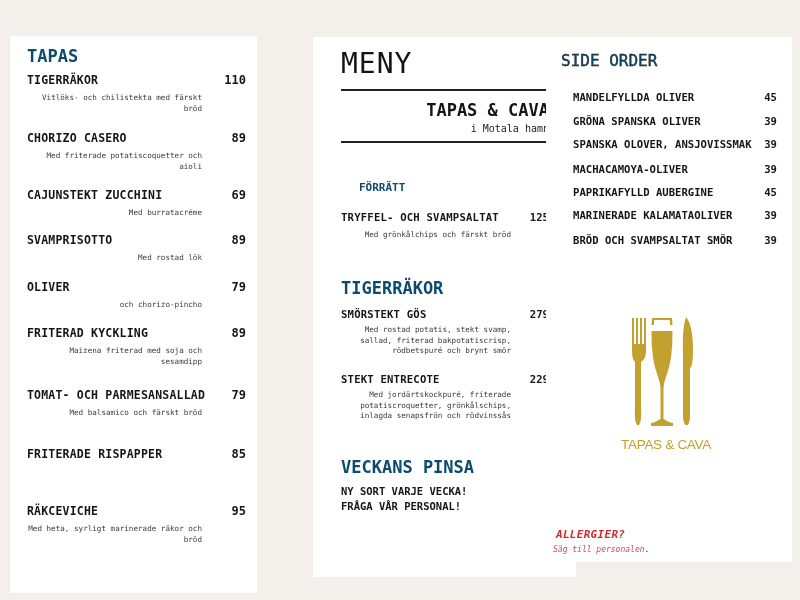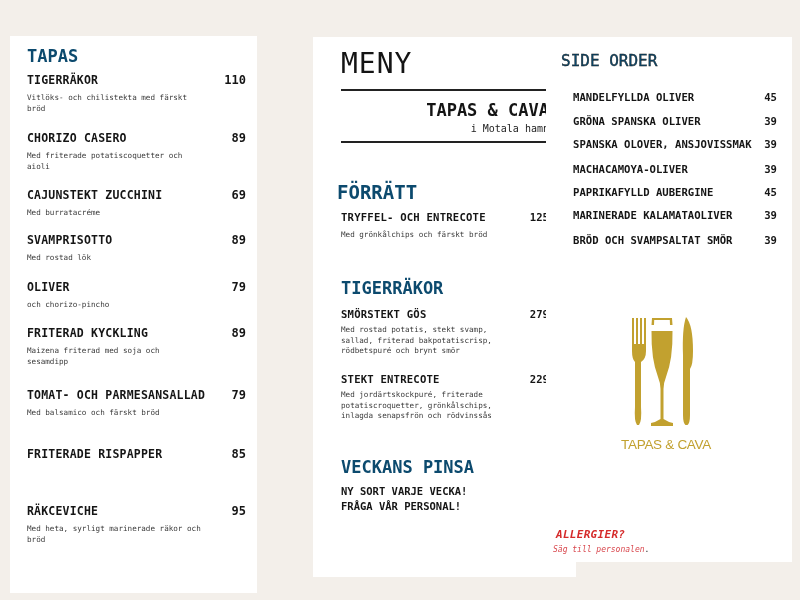--- a/index.html
+++ b/index.html
@@ -40,20 +40,21 @@
       white-space: nowrap; color: #151515;
     }
     .item-price {
       position: absolute; right: 0; top: 0;
       font-size: 12px; font-weight: bold; color: #151515;
     }
     .item-desc {
       position: absolute; left: 0; top: 19px;
       font-size: 7.6px; line-height: 11px; color: #3a3a3a;
       width: 175px;
+      text-align: right;
     }
 
     
     .meny-title {
       position: absolute; left: 28px; top: 10px;
       font-size: 28px; font-weight: normal; letter-spacing: 1px; color: #141414;
     }
     .rule {
       position: absolute; left: 28px; width: 208px; height: 1.5px; background: #222;
     }
@@ -162,23 +163,23 @@
   </div>
 </div>
 
 <div class="panel" id="panel-mid">
   <div class="meny-title">MENY</div>
   <div class="rule" style="top:52px;"></div>
   <div class="brand-name">TAPAS &amp; CAVA</div>
   <div class="brand-sub">i Motala hamn</div>
   <div class="rule" style="top:104px;"></div>
 
-  <h2 class="section-title" style="left:24px; top:144px; font-size:19px;">FÖRRÄTT</h2>
+  <h2 class="section-title" style="left:46px; top:144px; font-size:11px;">FÖRRÄTT</h2>
   <div class="mid-item" style="top:174px;">
-    <span class="item-name" style="font-size:10.6px;">TRYFFEL- OCH ENTRECOTE</span>
+    <span class="item-name" style="font-size:10.6px;">TRYFFEL- OCH SVAMPSALTAT</span>
     <span class="item-price" style="font-size:10.6px;">125</span>
     <div class="item-desc" style="top:18px;">Med grönkålchips och färskt bröd</div>
   </div>
 
   <h2 class="section-title" style="left:28px; top:241px; font-size:17px;">TIGERRÄKOR</h2>
   <div class="mid-item" style="top:271px;">
     <span class="item-name" style="font-size:10.6px;">SMÖRSTEKT GÖS</span>
     <span class="item-price" style="font-size:10.6px;">279</span>
     <div class="item-desc" style="top:17px; line-height:10.5px;">Med rostad potatis, stekt svamp, sallad, friterad bakpotatiscrisp, rödbetspuré och brynt smör</div>
   </div>

